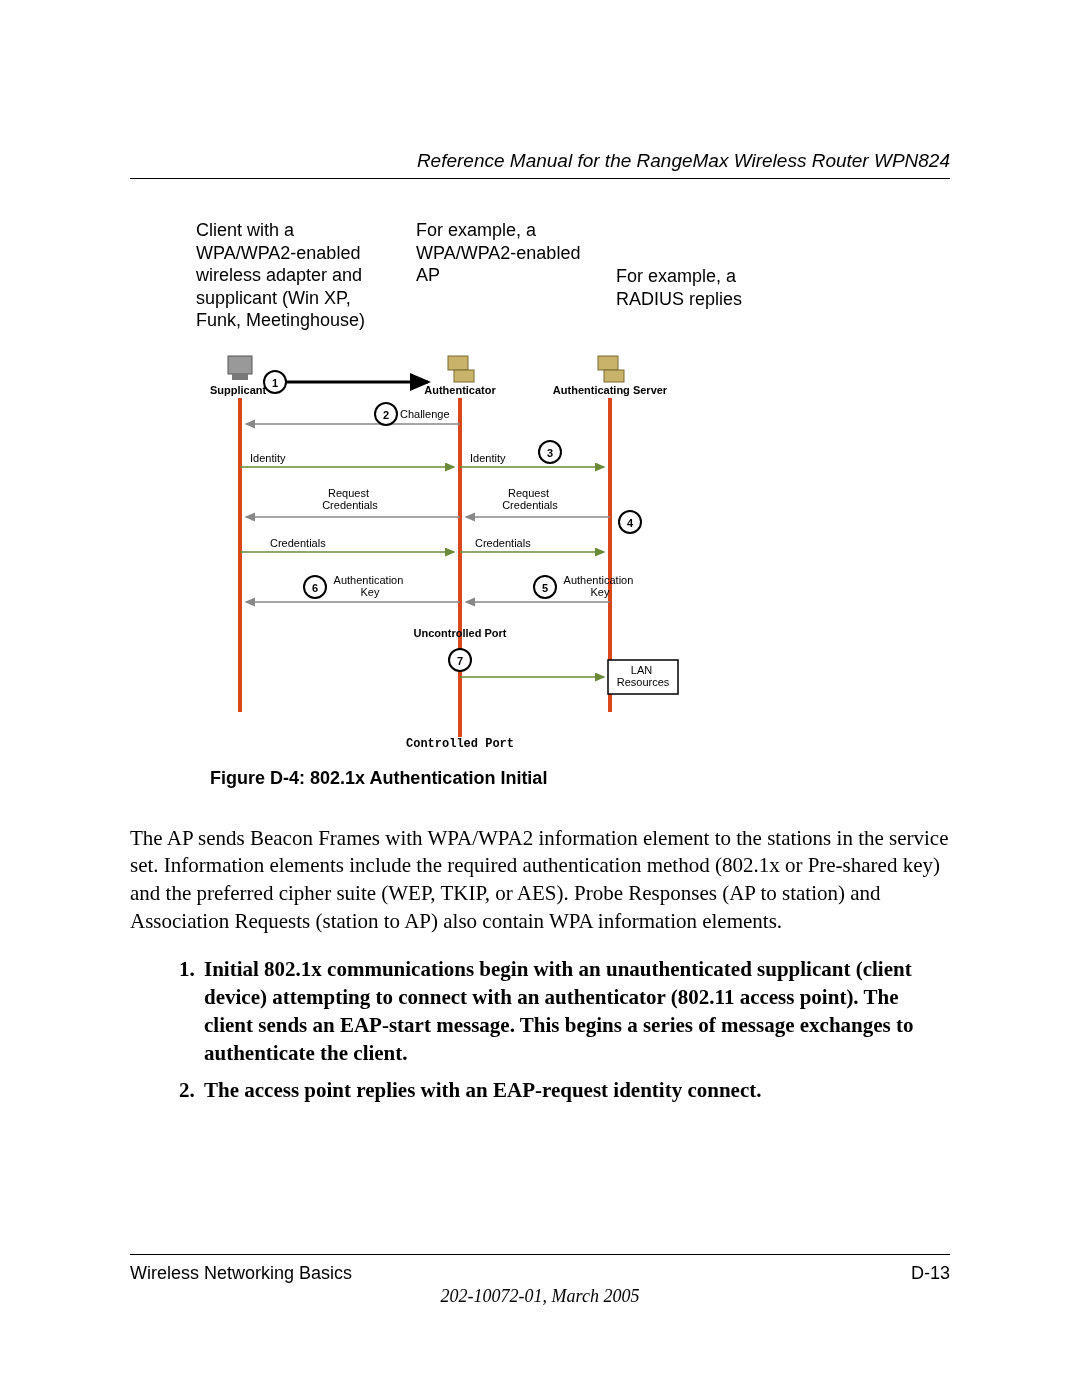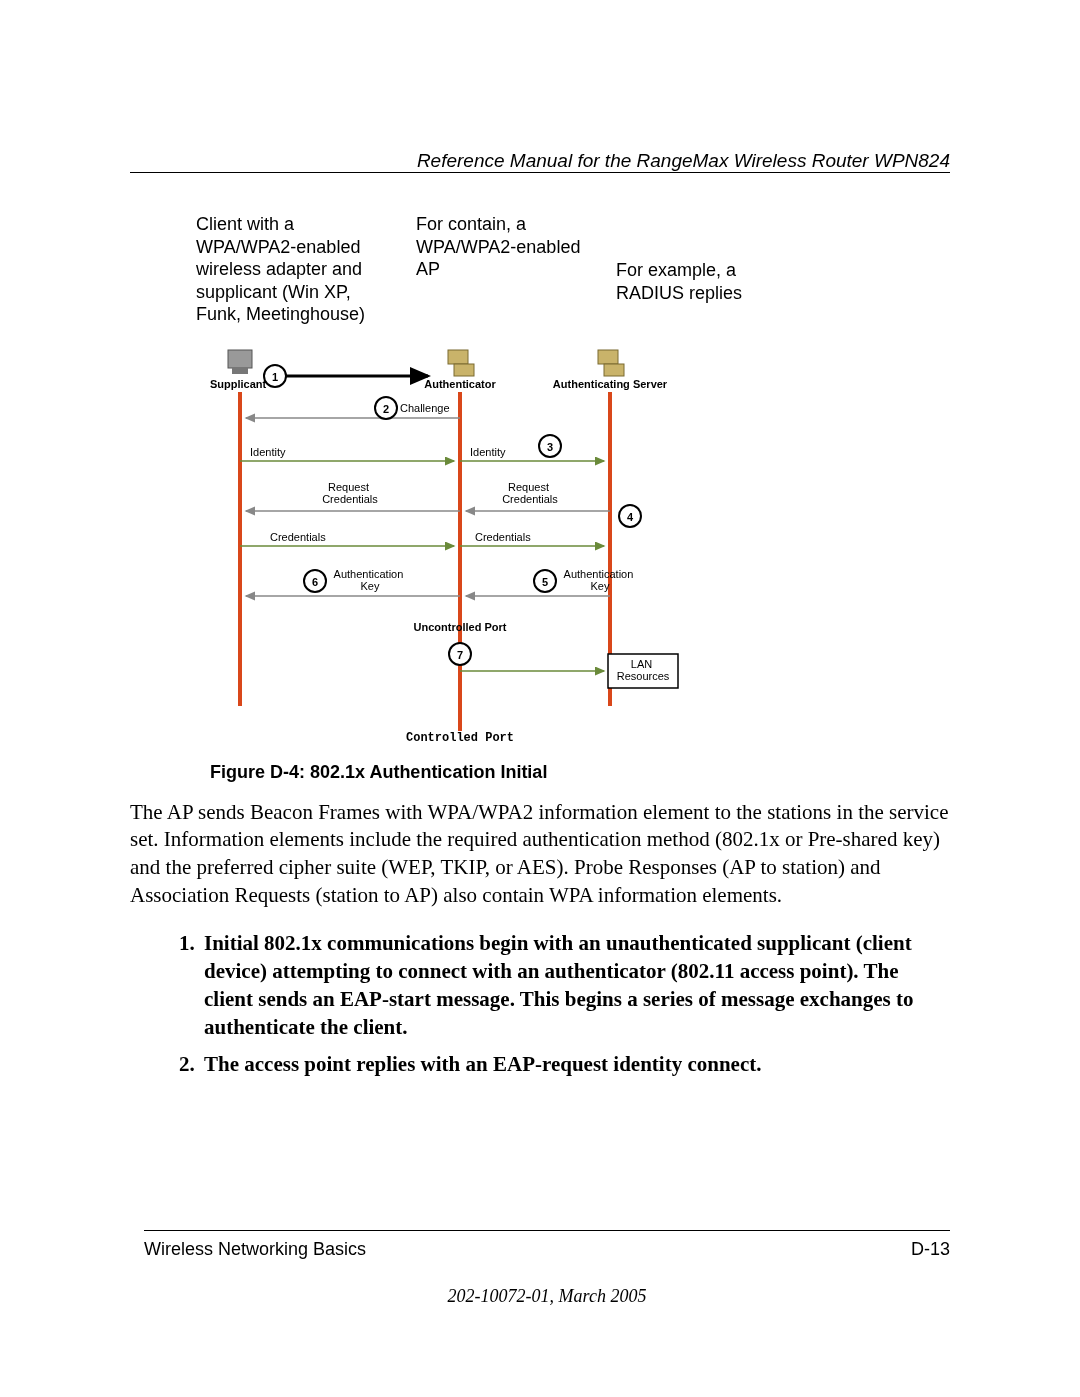--- a/index.html
+++ b/index.html
@@ -14,20 +14,21 @@
     height: 1397px;
     position: relative;
     box-sizing: border-box;
     padding: 150px 130px 0 130px;
   }
   .header-title {
     font-family: Arial, Helvetica, sans-serif;
     font-style: italic;
     font-size: 19px;
     text-align: right;
+    padding-bottom: 6px;
     border-bottom: 1.5px solid #000;
     margin-bottom: 40px;
   }
   .caption-row {
     display: flex;
     gap: 20px;
     font-family: Arial, Helvetica, sans-serif;
     font-size: 18px;
     line-height: 1.25;
     margin-left: 66px;
@@ -42,68 +43,68 @@
   }
   .figure-caption {
     font-family: Arial, Helvetica, sans-serif;
     font-weight: bold;
     font-size: 18px;
     margin-top: 12px;
   }
   .body-para {
     font-size: 21px;
     line-height: 1.32;
-    margin-top: 16px;
+    margin-top: 36px;
   }
   ol.body-list {
     font-size: 21px;
     line-height: 1.32;
     margin-top: 14px;
     padding-left: 70px;
   }
   ol.body-list li {
     margin-bottom: 10px;
     padding-left: 4px;
     font-weight: bold;
   }
   .footer {
     position: absolute;
-    left: 144px;
+    left: 130px;
     right: 130px;
     bottom: 90px;
   }
   .footer-line {
     border-top: 1.5px solid #000;
     padding-top: 8px;
     display: flex;
     justify-content: space-between;
     font-family: Arial, Helvetica, sans-serif;
     font-size: 18px;
   }
   .footer-doc {
     text-align: center;
     font-style: italic;
     font-size: 18px;
-    margin-top: 26px;
+    margin-top: 2px;
   }
   
   .svg-bold { font-family: Verdana, Arial, sans-serif; font-weight: bold; font-size: 11px; fill: #000; }
   .svg-plain { font-family: Verdana, Arial, sans-serif; font-size: 11px; fill: #000; }
   .svg-mono { font-family: "Courier New", monospace; font-weight: bold; font-size: 12px; fill: #000; }
 </style>
 </head>
 <body>
 
 <div class="page">
 
   <div class="header-title">Reference Manual for the RangeMax Wireless Router WPN824</div>
 
   <div class="caption-row">
     <div class="cap-col-1">Client with a WPA/WPA2-enabled wireless adapter and supplicant (Win XP, Funk, Meetinghouse)</div>
-    <div class="cap-col-2">For contain, a WPA/WPA2-enabled AP</div>
+    <div class="cap-col-2">For example, a WPA/WPA2-enabled AP</div>
     <div class="cap-col-3">For example, a RADIUS replies</div>
   </div>
 
   <div class="figure-wrap">
     <svg width="500" height="400" viewBox="0 0 500 400">
 
       <defs>
         <marker id="arrB" markerWidth="8" markerHeight="8" refX="6" refY="3" orient="auto">
           <path d="M0,0 L7,3 L0,6 Z" fill="#000"></path>
         </marker>

